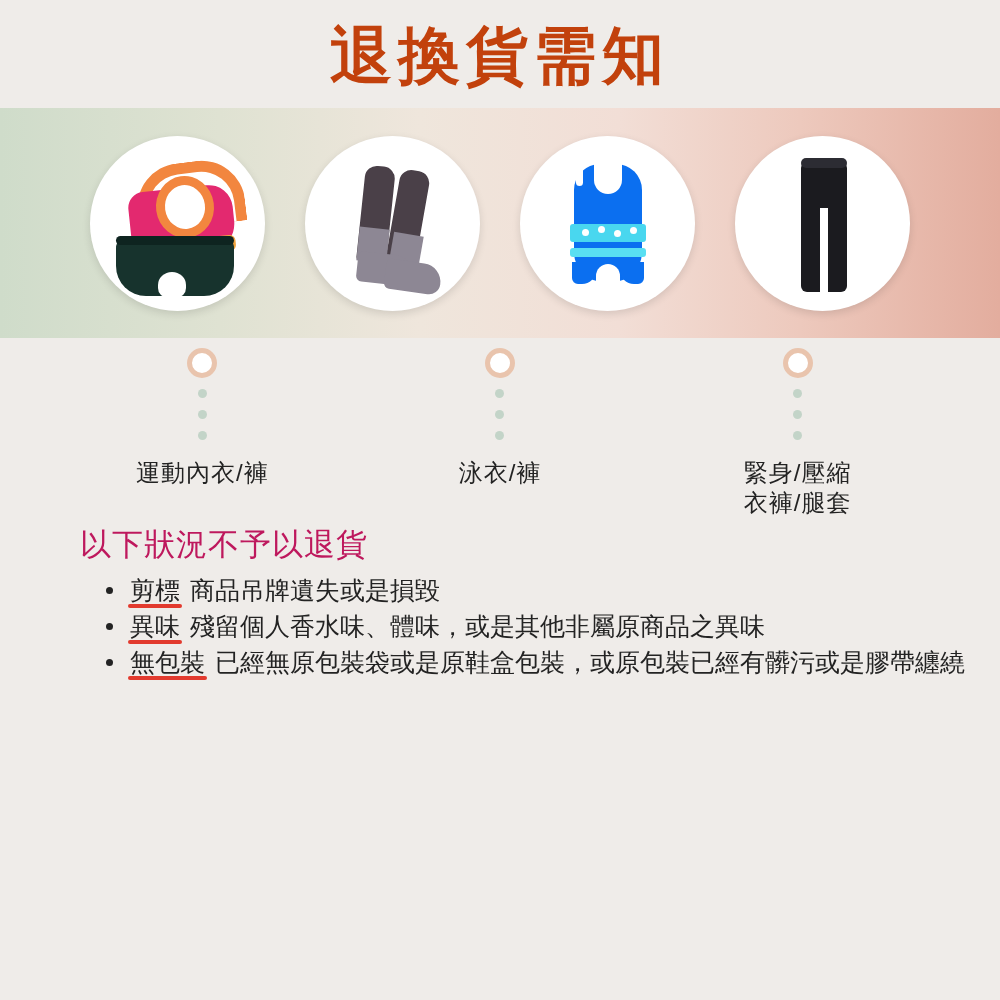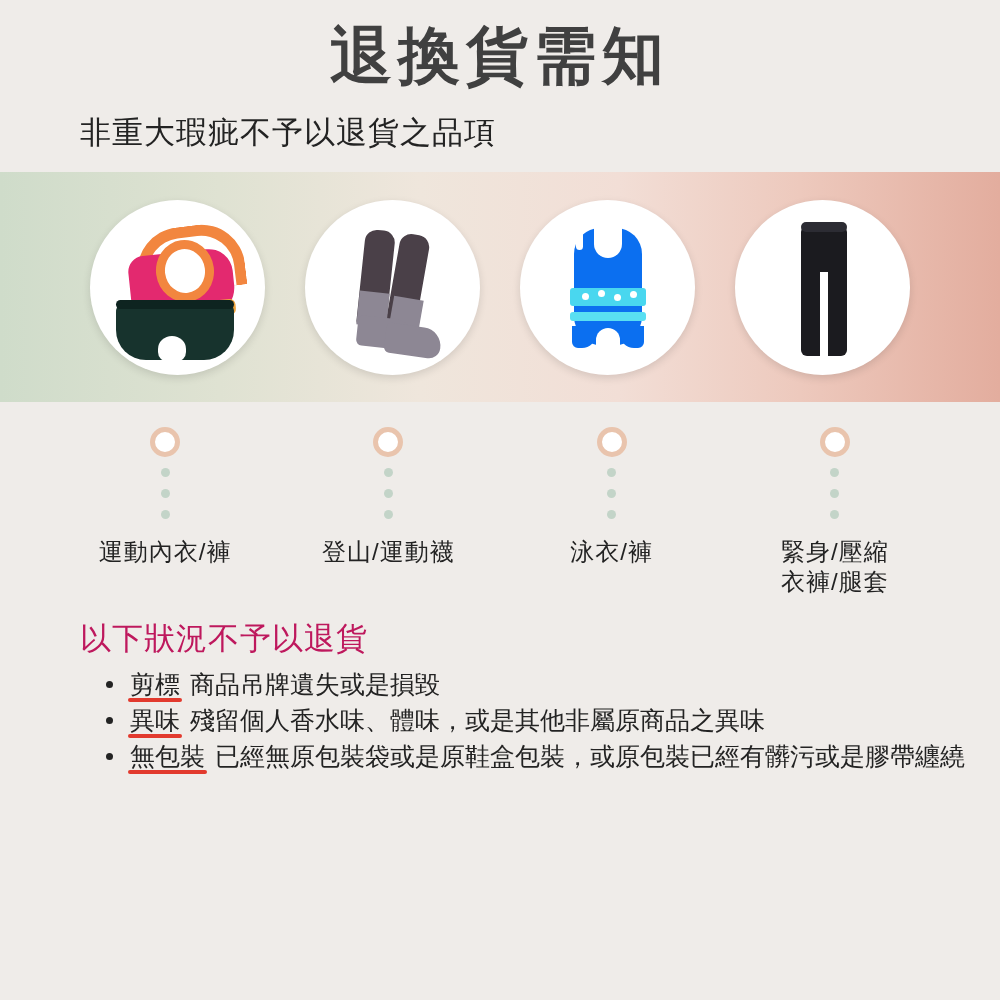--- a/index.html
+++ b/index.html
@@ -13,21 +13,21 @@
     font-family: "Liberation Sans", sans-serif;
     overflow: hidden;
     position: relative;
   }
 
   
   .page-title {
     text-align: center;
     font-size: 62px;
     font-weight: bold;
-    color: #404040;
+    color: #c2410c;
     letter-spacing: 6px;
     padding-top: 22px;
     line-height: 1.1;
     white-space: nowrap;
   }
   .subtitle {
     font-size: 31px;
     color: #232323;
     padding-left: 80px;
     padding-top: 22px;
@@ -209,21 +209,21 @@
     position: absolute; left: 66px; top: 22px;
     width: 46px; height: 10px;
     background: #2c2c33;
     border-radius: 6px;
   }
 
   
   .connectors {
     display: flex;
     justify-content: space-around;
-    padding: 15px 70px;
+    padding: 0 70px;
     box-sizing: border-box;
     gap: 33px;
   }
   .conn {
     width: 175px;
     display: flex;
     flex-direction: column;
     align-items: center;
     padding-top: 10px;
   }
@@ -293,21 +293,20 @@
     background: #e23a2e;
     border-radius: 2px;
   }
 </style>
 </head>
 <body>
 
 <div class="page">
 
   <div class="page-title">退換貨需知</div>
-  <div class="subtitle">非重大瑕疵不予以退貨之品項</div>
 
   <div class="banner">
     <div class="circles">
 
       <div class="circle">
         <div class="bra-strapA"></div>
         <div class="bra-body"></div>
         <div class="bra-band"></div>
         <div class="bra-cup"></div>
         <div class="shorts"></div>
@@ -354,27 +353,20 @@
       <div class="dot"></div>
       <div class="dot"></div>
       <div class="dot"></div>
       <div class="cap-label">運動內衣/褲</div>
     </div>
     <div class="conn">
       <div class="ring"></div>
       <div class="dot"></div>
       <div class="dot"></div>
       <div class="dot"></div>
-      <div class="cap-label">登山/運動襪</div>
-    </div>
-    <div class="conn">
-      <div class="ring"></div>
-      <div class="dot"></div>
-      <div class="dot"></div>
-      <div class="dot"></div>
       <div class="cap-label">泳衣/褲</div>
     </div>
     <div class="conn">
       <div class="ring"></div>
       <div class="dot"></div>
       <div class="dot"></div>
       <div class="dot"></div>
       <div class="cap-label">緊身/壓縮
 衣褲/腿套</div>
     </div>

